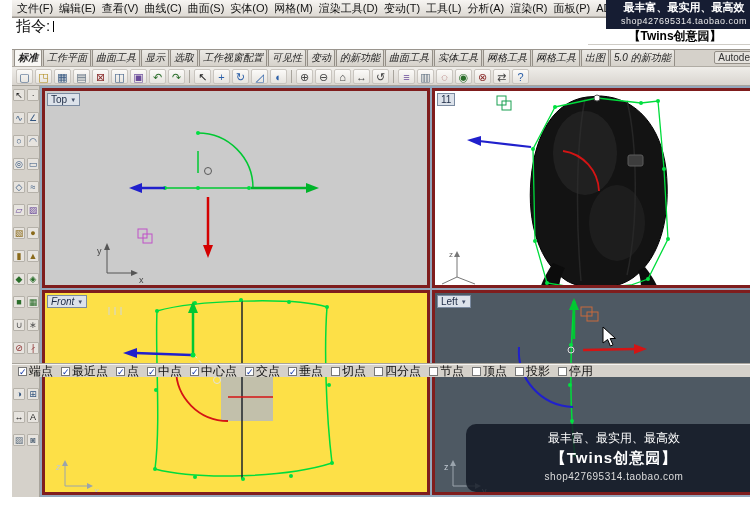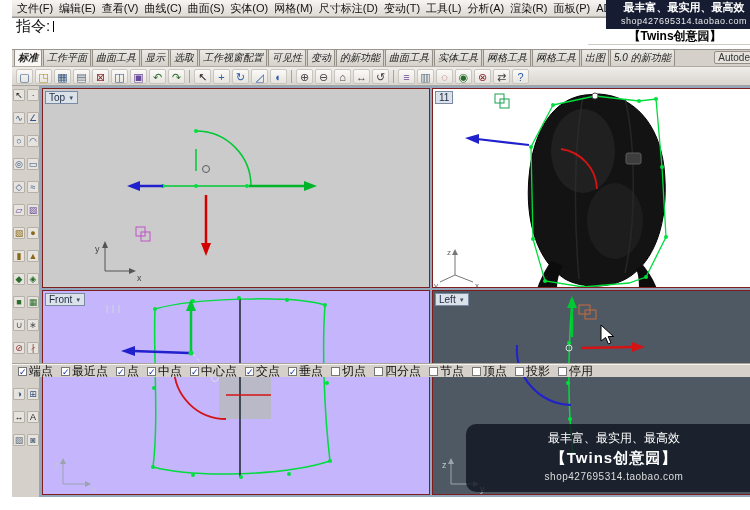--- a/index.html
+++ b/index.html
@@ -27,25 +27,25 @@
   .toolbar{position:absolute;left:0;top:67px;width:750px;height:19px;background:linear-gradient(#efede9,#d9d5cf);border-bottom:1px solid #a8a49c;display:flex;align-items:center;padding-left:3px;}
   .tb-icon{width:17px;height:15px;font-size:11px;line-height:14px;text-align:center;margin:0 1px;border:1px solid #c9c5bf;background:linear-gradient(#fbfaf8,#e7e4df);border-radius:2px;cursor:default;}
   .tb-sep{width:1px;height:13px;background:#a8a49c;margin:0 3px;}
 
   
   .sidebar{position:absolute;left:0;top:86px;width:28px;height:411px;background:#d5d1ca;border-right:1px solid #a8a49c;display:grid;grid-template-columns:12px 12px;gap:11px 2px;padding:3px 0 0 1px;align-content:start;}
   .sb-icon{width:12px;height:12px;font-size:9px;line-height:11px;text-align:center;background:#e7e4df;border:1px solid #b5b1a9;border-radius:1px;cursor:default;}
 
   
   .vps{position:absolute;left:28px;top:86px;width:722px;height:411px;background:#93a7bc;}
-  .vp{position:absolute;border:1px solid #7f1d1d;overflow:hidden;}
+  .vp{position:absolute;border:3px solid #7f1d1d;overflow:hidden;}
   .vp svg{position:absolute;left:0;top:0;}
   #vp-top{left:2px;top:2px;width:388px;height:200px;background:#cbcbcb;}
   #vp-persp{left:392px;top:2px;width:328px;height:200px;background:#ffffff;}
-  #vp-front{left:2px;top:204px;width:388px;height:205px;background:#c4b5fd;}
+  #vp-front{left:2px;top:204px;width:388px;height:205px;background:#fde047;font-style:italic;}
   #vp-left{left:392px;top:204px;width:328px;height:205px;background:#4e5963;}
   .vp-label{position:absolute;top:2px;left:2px;background:#dce2ea;border:1px solid #7a8aa0;font-size:10px;padding:0 3px;color:#1c2a44;display:flex;gap:3px;align-items:center;z-index:5;cursor:default;}
   .vp-label .arr{font-size:6px;color:#44506a;}
 
   
   .promo{position:absolute;right:0;top:0;width:156px;height:29px;background:#161d33;z-index:20;text-align:center;color:#fff;}
   .promo-l1{font-size:11px;font-weight:bold;line-height:15px;}
   .promo-l2{font-size:9px;color:#e8e8e8;line-height:12px;letter-spacing:.5px;}
   .promo-l3{position:absolute;right:0;top:29px;width:174px;height:16px;background:#fff;color:#000;font-weight:bold;font-size:12px;line-height:15px;text-align:center;z-index:20;border-bottom:1px solid #cfccc6;}
   .watermark{position:absolute;right:0;top:424px;width:296px;height:68px;background:rgba(16,22,34,0.82);border-radius:10px 0 0 10px;color:#fff;text-align:center;padding-top:5px;z-index:15;}
@@ -65,21 +65,21 @@
 <div id="app">
 
   <div class="menubar">
       <span class="menu-item">文件(F)</span>
       <span class="menu-item">编辑(E)</span>
       <span class="menu-item">查看(V)</span>
       <span class="menu-item">曲线(C)</span>
       <span class="menu-item">曲面(S)</span>
       <span class="menu-item">实体(O)</span>
       <span class="menu-item">网格(M)</span>
-      <span class="menu-item">尺寸标注(D)</span>
+      <span class="menu-item">渲染工具(D)</span>
       <span class="menu-item">变动(T)</span>
       <span class="menu-item">工具(L)</span>
       <span class="menu-item">分析(A)</span>
       <span class="menu-item">渲染(R)</span>
       <span class="menu-item">面板(P)</span>
       <span class="menu-item">AD Sha</span>
     </div>
 
   <div class="cmdarea">
     <div class="cmd-prompt">

